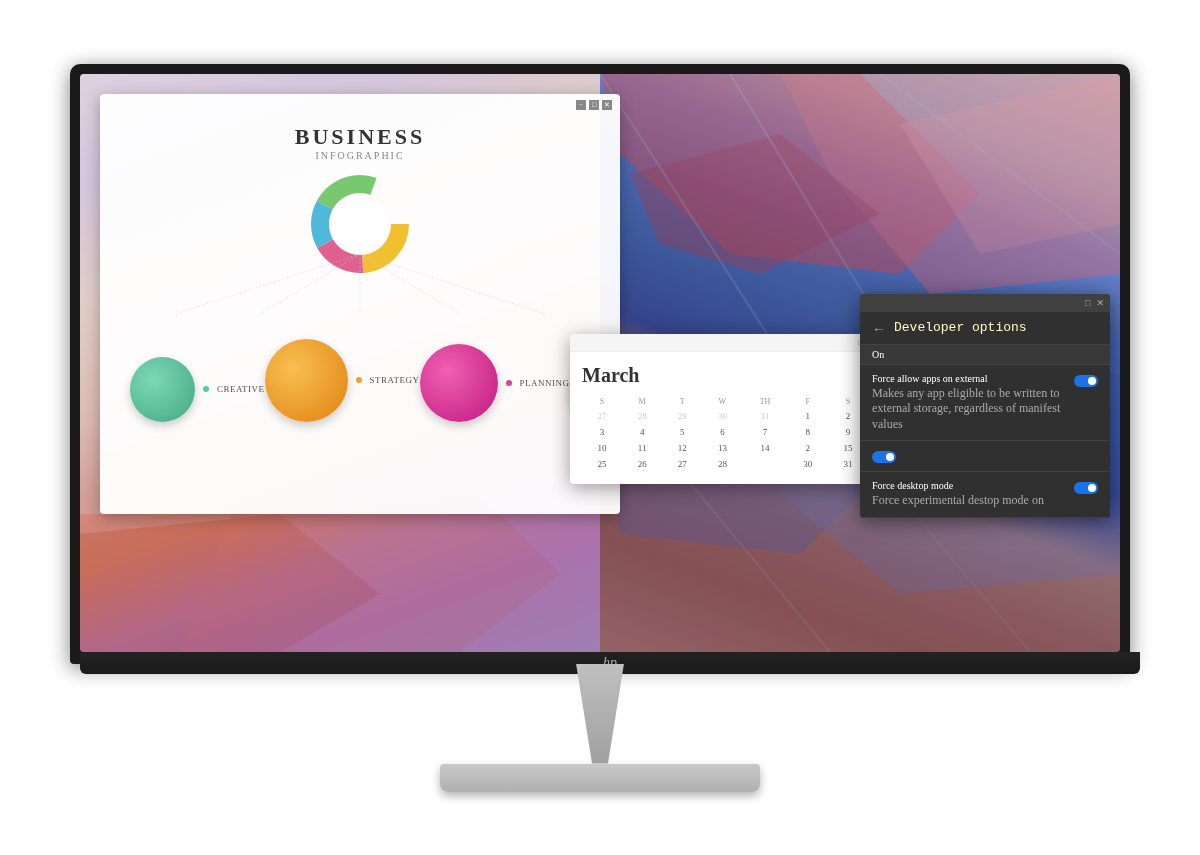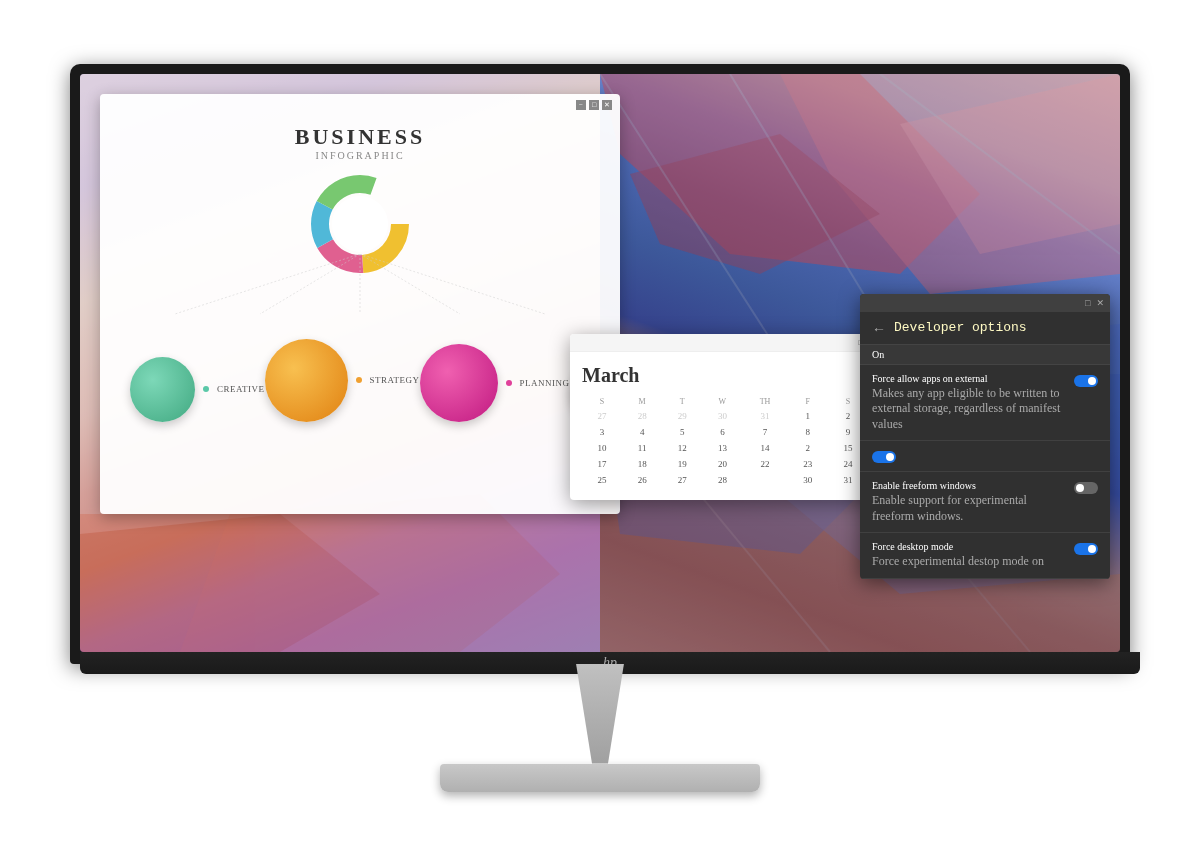--- a/index.html
+++ b/index.html
@@ -483,29 +483,20 @@
               <tr>
                 <td>10</td>
                 <td>11</td>
                 <td>12</td>
                 <td>13</td>
                 <td>14</td>
                 <td>2</td>
                 <td>15</td>
               </tr>
               <tr>
-                <td>17</td>
-                <td>18</td>
-                <td>19</td>
-                <td>20</td>
-                <td>22</td>
-                <td>23</td>
-                <td>24</td>
-              </tr>
-              <tr>
                 <td>25</td>
                 <td>26</td>
                 <td>27</td>
                 <td>28</td>
                 <td></td>
                 <td>30</td>
                 <td>31</td>
               </tr>
             </tbody>
           </table>
@@ -528,27 +519,20 @@
             <div class="dev-setting-title">Force allow apps on external</div>
             <div class="dev-setting-desc">Makes any app eligible to be written to external storage, regardless of manifest values</div>
           </div>
           <div class="toggle"></div>
         </div>
 
         <div class="dev-setting">
           <div class="toggle"></div>
         </div>
 
-        <div class="dev-setting">
-          <div class="dev-setting-text">
-            <div class="dev-setting-title">Enable freeform windows</div>
-            <div class="dev-setting-desc">Enable support for experimental freeform windows.</div>
-          </div>
-          <div class="toggle off"></div>
-        </div>
 
         <div class="dev-setting">
           <div class="dev-setting-text">
             <div class="dev-setting-title">Force desktop mode</div>
             <div class="dev-setting-desc">Force experimental destop mode on</div>
           </div>
           <div class="toggle"></div>
         </div>
       </div>
 

